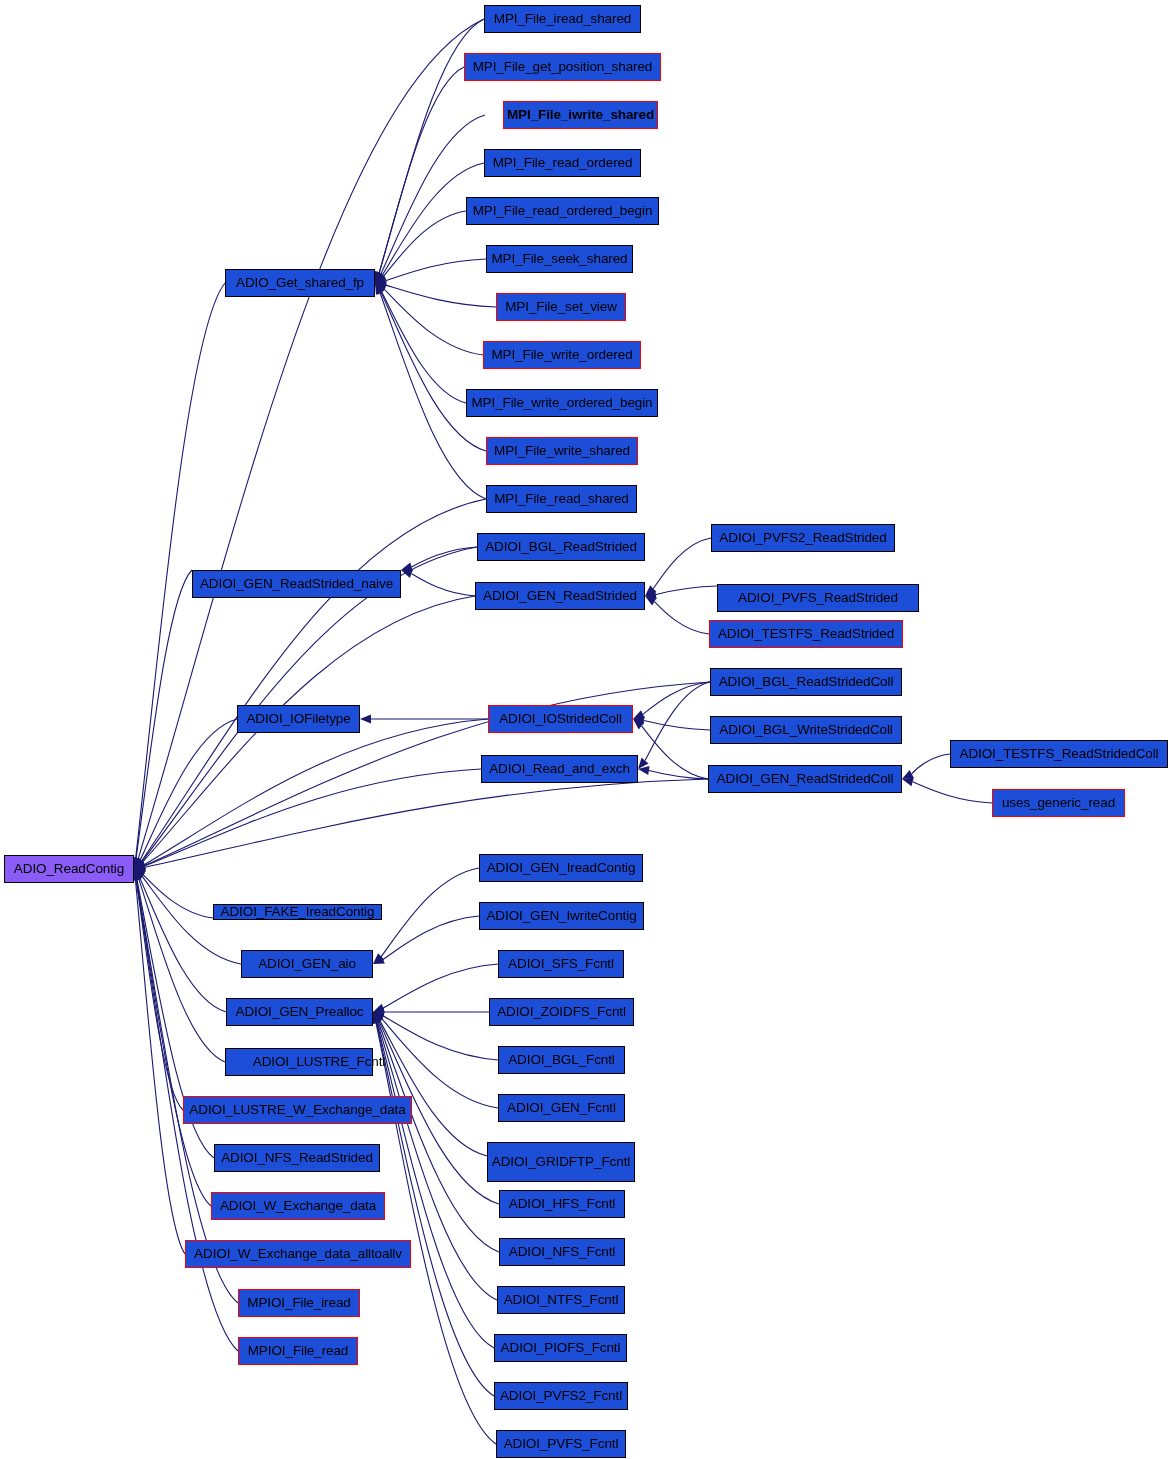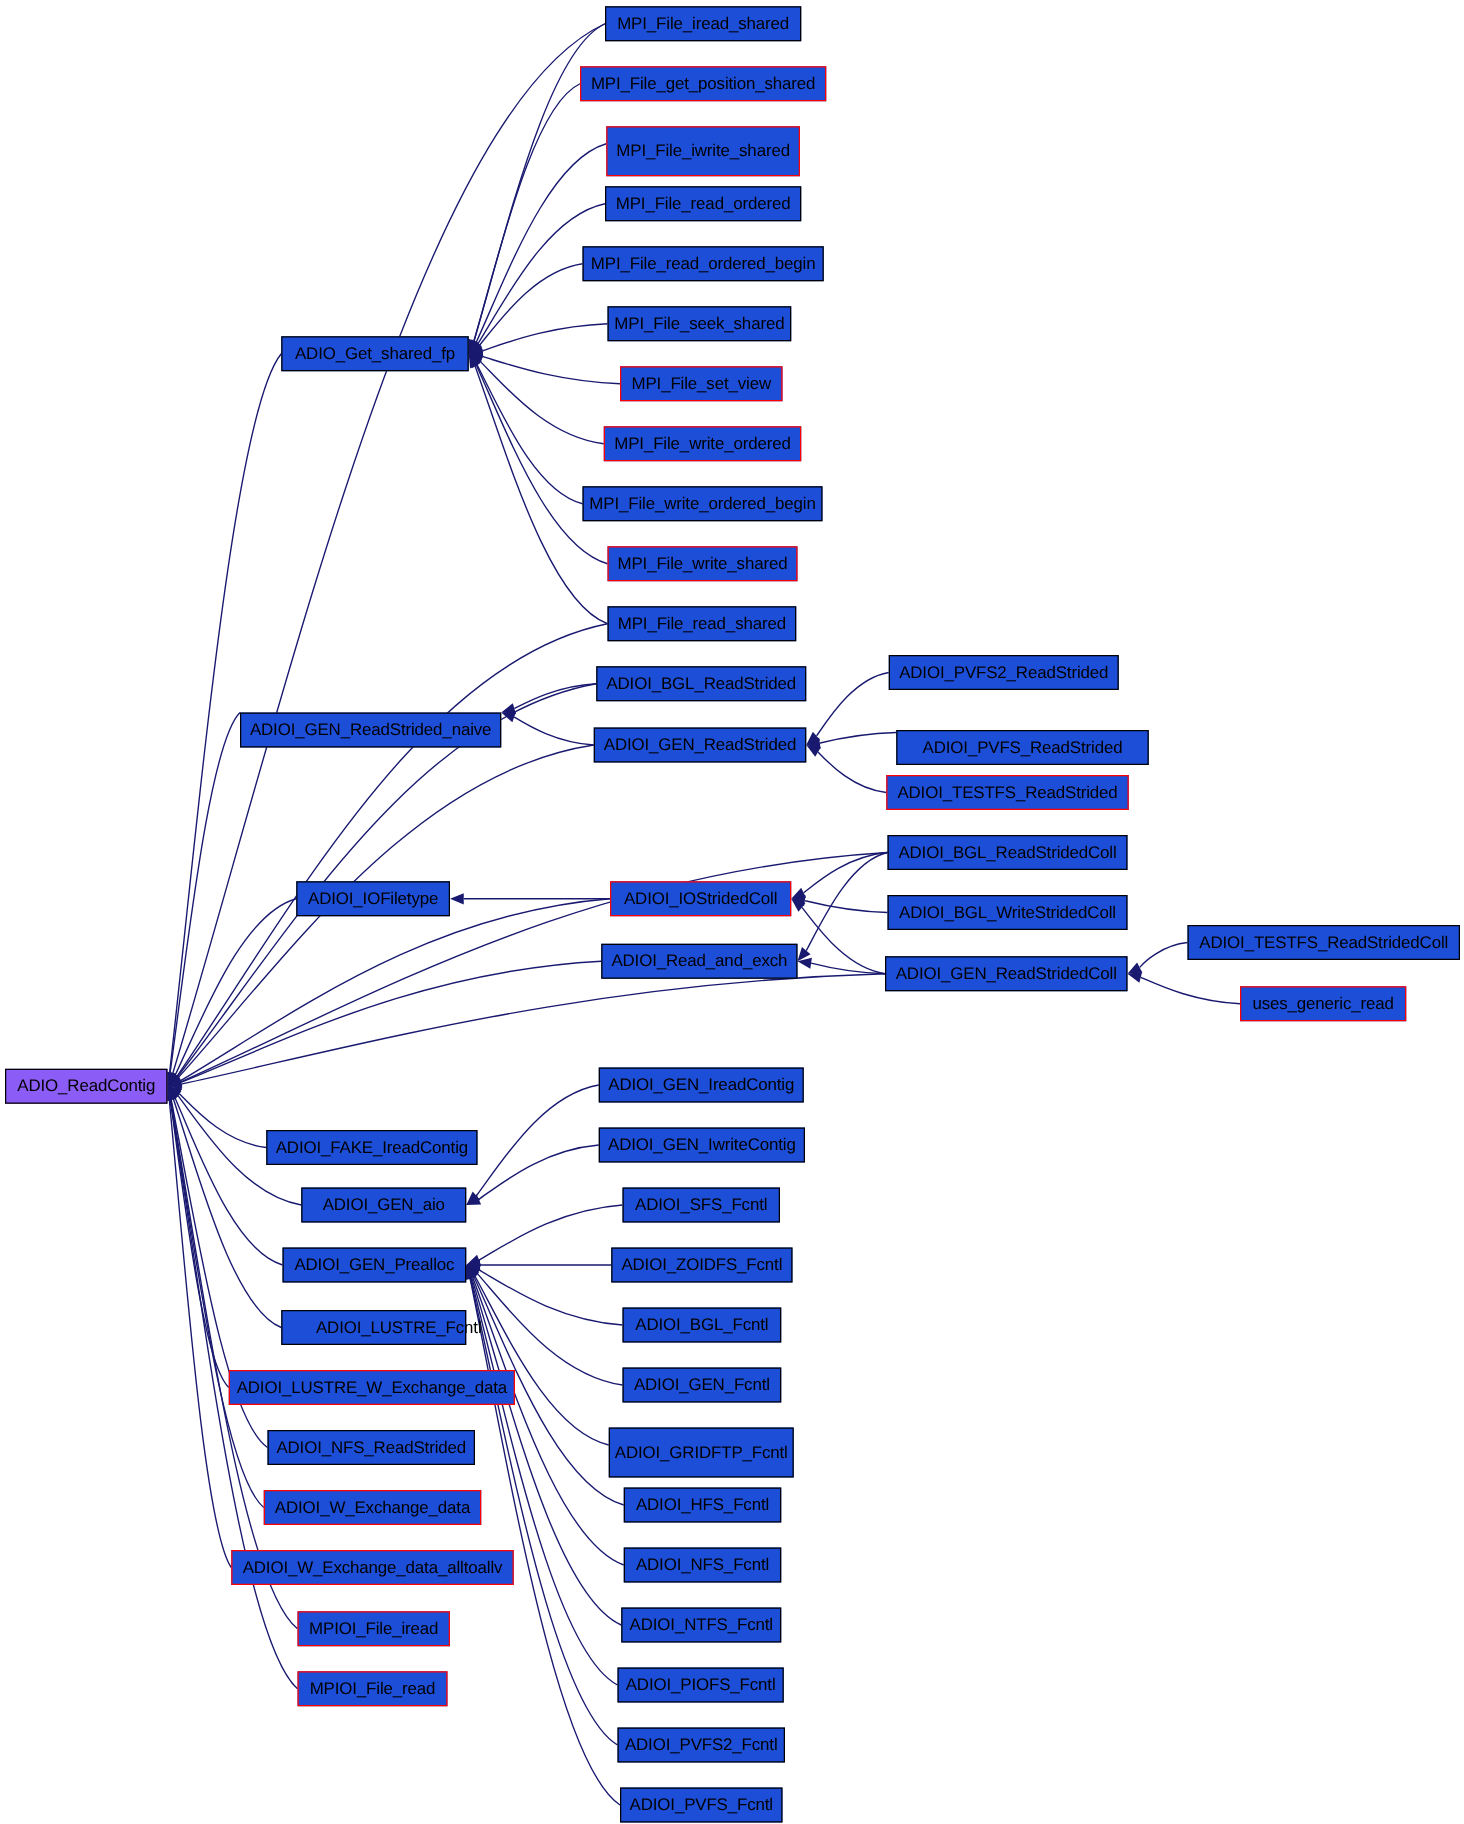--- a/index.html
+++ b/index.html
@@ -157,21 +157,21 @@
     </div>
     <div class="node" style="left: 225px; top: 269px; width: 150px; height: 28px;">
       <span>ADIO_Get_shared_fp</span>
     </div>
     <div class="node" style="left: 484px; top: 5px; width: 157px; height: 28px;">
       <span>MPI_File_iread_shared</span>
     </div>
     <div class="node red" style="left: 464px; top: 53px; width: 197px; height: 28px;">
       <span>MPI_File_get_position_shared</span>
     </div>
-    <div class="node red" style="left: 485px; top: 101px; width: 155px; height: 40px;">
+    <div class="node red" style="left: 503px; top: 101px; width: 155px; height: 28px; font-weight: bold;">
       <span>MPI_File_iwrite_shared</span>
     </div>
     <div class="node" style="left: 484px; top: 149px; width: 157px; height: 28px;">
       <span>MPI_File_read_ordered</span>
     </div>
     <div class="node" style="left: 466px; top: 197px; width: 193px; height: 28px;">
       <span>MPI_File_read_ordered_begin</span>
     </div>
     <div class="node" style="left: 486px; top: 245px; width: 147px; height: 28px;">
       <span>MPI_File_seek_shared</span>
@@ -232,21 +232,21 @@
     </div>
     <div class="node red" style="left: 992px; top: 789px; width: 133px; height: 28px;">
       <span>uses_generic_read</span>
     </div>
     <div class="node" style="left: 479px; top: 854px; width: 164px; height: 28px;">
       <span>ADIOI_GEN_IreadContig</span>
     </div>
     <div class="node" style="left: 479px; top: 902px; width: 165px; height: 28px;">
       <span>ADIOI_GEN_IwriteContig</span>
     </div>
-    <div class="node" style="left: 213px; top: 904px; width: 169px; height: 28px;">
+    <div class="node" style="left: 213px; top: 904px; width: 169px; height: 16px;">
       <span>ADIOI_FAKE_IreadContig</span>
     </div>
     <div class="node" style="left: 498px; top: 950px; width: 126px; height: 28px;">
       <span>ADIOI_SFS_Fcntl</span>
     </div>
     <div class="node" style="left: 241px; top: 950px; width: 132px; height: 28px;">
       <span>ADIOI_GEN_aio</span>
     </div>
     <div class="node" style="left: 489px; top: 998px; width: 145px; height: 28px;">
       <span>ADIOI_ZOIDFS_Fcntl</span>

